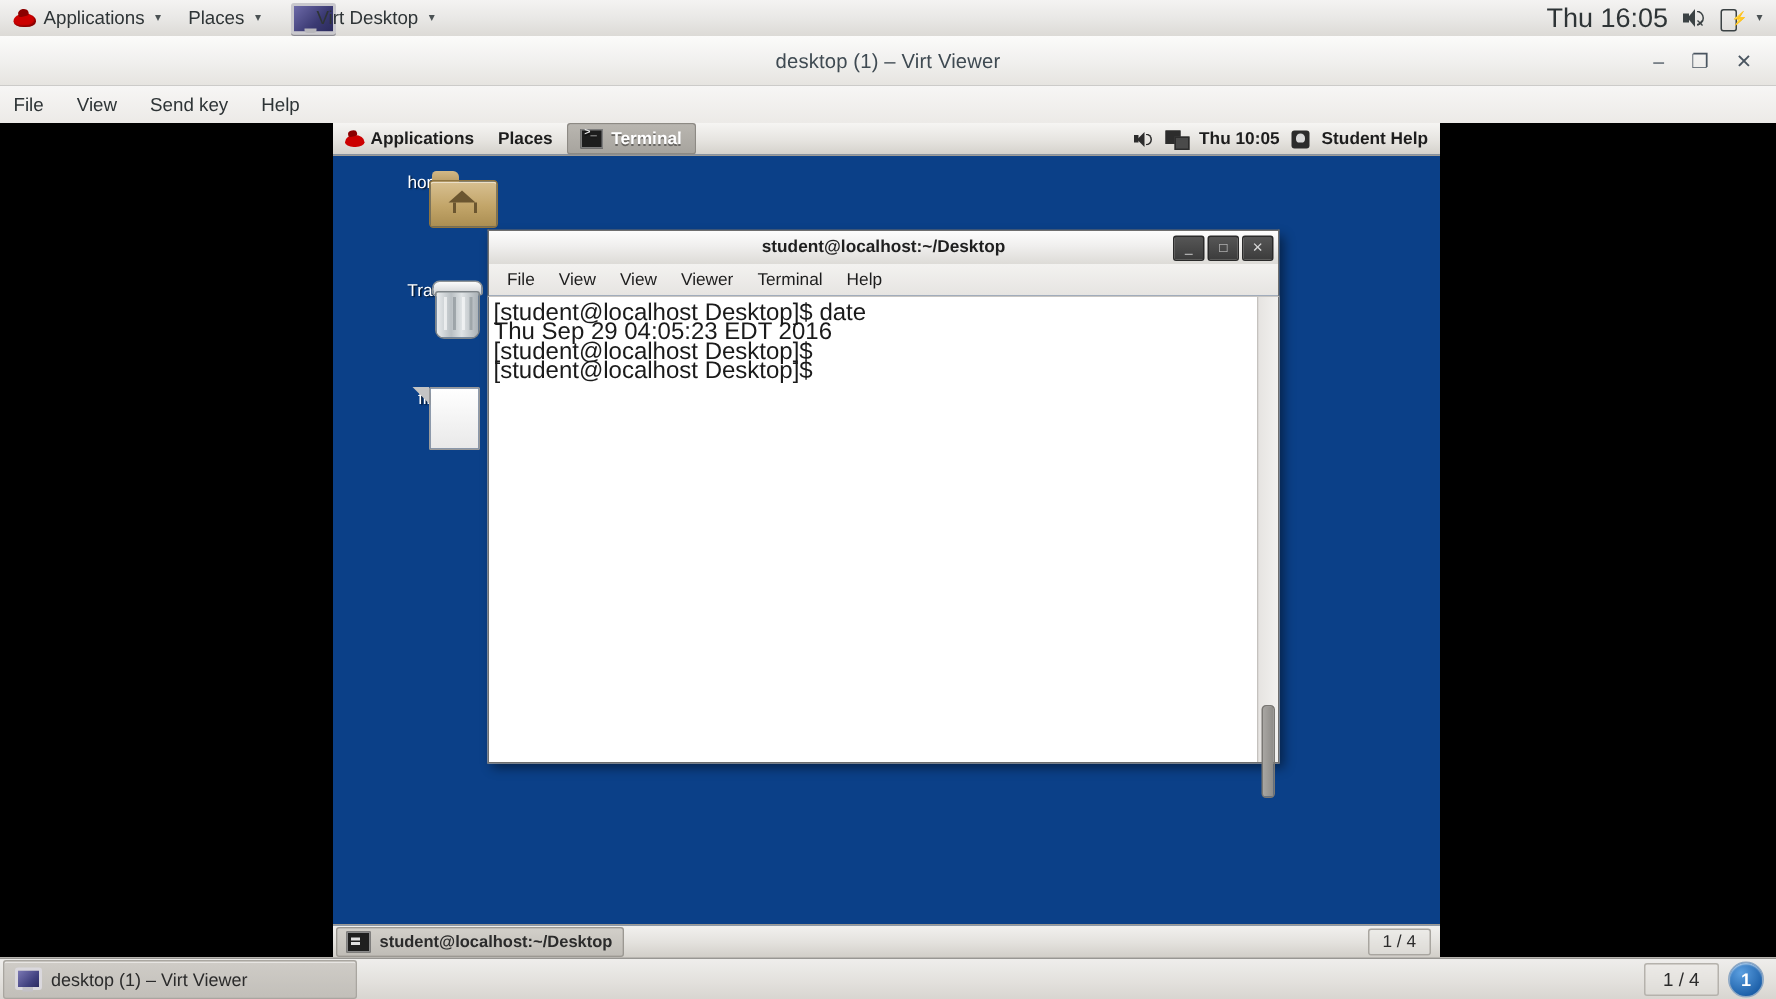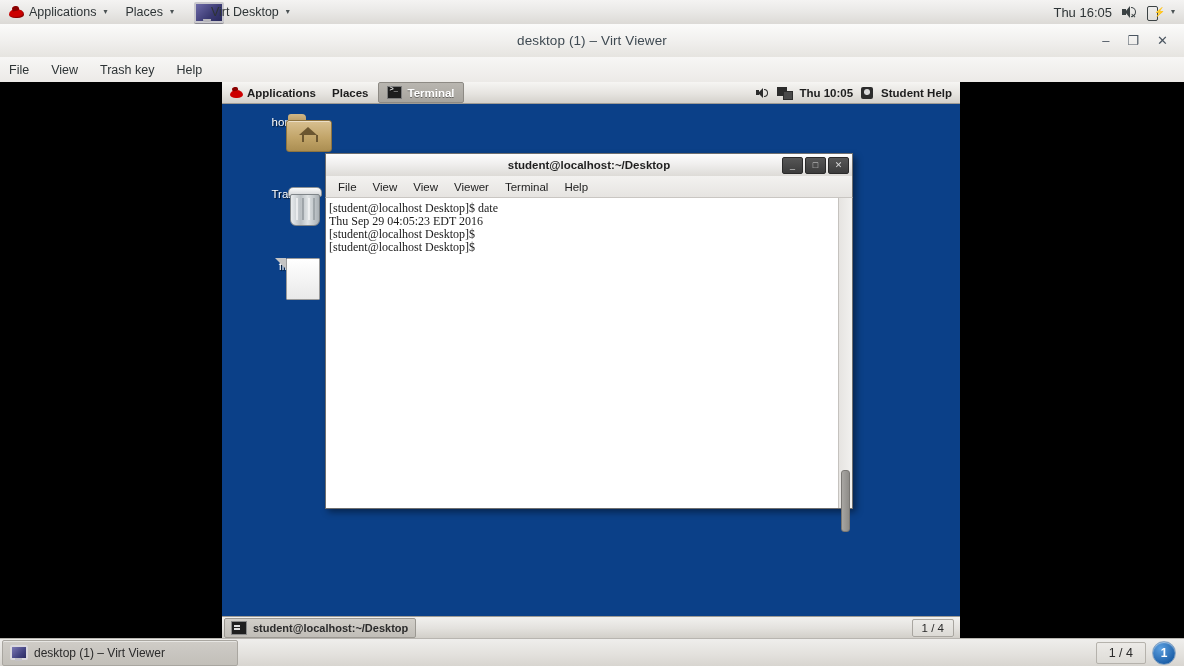--- a/index.html
+++ b/index.html
@@ -48,21 +48,21 @@
     background: linear-gradient(135deg, #6d6aa8 0%, #3b3a73 60%, #2a2a5c 100%);
     border: 2px solid #c9c8cd; border-radius: 2px;
     box-shadow: 0 1px 0 #8d8c93;
   }
   .vv-panel-icon .stand {
     position: absolute; left: 11px; top: 18px; width: 8px; height: 3px;
     background: #b7b6bb; border-radius: 0 0 2px 2px;
   }
   .vv-panel-label { position: relative; color: #2e3436; }
   .host-right { margin-left: auto; display: flex; align-items: center; gap: 10px; padding-right: 9px; }
-  .hr-clock { font-size: 13px; color: #2e3436; margin-left: 40px; }
+  .hr-clock { font-size: 18px; color: #2e3436; margin-left: 40px; }
   .icon-speaker-muted { position: relative; width: 15px; height: 14px; display:inline-block;}
   .icon-speaker-muted .body {
     position:absolute; left:0; top:4px; width:4px; height:6px; background:#3b4244;
   }
   .icon-speaker-muted .cone {
     position:absolute; left:3px; top:1px; width:0; height:0;
     border-top:6px solid transparent; border-bottom:6px solid transparent; border-right:5px solid #3b4244;
   }
   .icon-speaker-muted .wave {
     position:absolute; left:9px; top:2px; width:4px; height:8px;
@@ -289,22 +289,22 @@
   .term-menubar .tm:first-child { padding-left: 12px; }
   .term-body {
     position: relative; height: 310px;
     background: #ffffff;
     border: 1px solid #6f6f6f; border-top: none;
     display: flex;
   }
   .term-text {
     flex: 1;
     padding: 4px 0 0 3px;
-    font-family: Liberation Serif, serif;
-    font-size: 12px; line-height: 13px; color: #1a1a1a;
+    font-family: Liberation Sans, sans-serif;
+    font-size: 16px; line-height: 13px; color: #1a1a1a;
     white-space: pre;
     border-radius: 13px;
   }
   .term-scroll {
     width: 13px; background: linear-gradient(to right,#e6e4e1,#f2f1ef);
     border-left: 1px solid #c5c2be; position: relative;
   }
   .term-scroll .thumb {
     position: absolute; left: 2px; right: 2px; top: 272px; height: 60px;
     background: linear-gradient(to right, #a8a6a2, #8e8c88);
@@ -385,21 +385,21 @@
     <div class="vv-winbtns">
       <span>–</span>
       <span>❐</span>
       <span>✕</span>
     </div>
   </div>
 
   <div class="vv-menubar">
     <div class="m">File</div>
     <div class="m">View</div>
-    <div class="m">Trash key</div>
+    <div class="m">Send key</div>
     <div class="m">Help</div>
   </div>
 
   <div class="vv-canvas"></div>
 
   <div class="guest">
 
     <div class="guest-panel">
       <div class="gitem">
         <span class="rh-logo-sm"></span>

